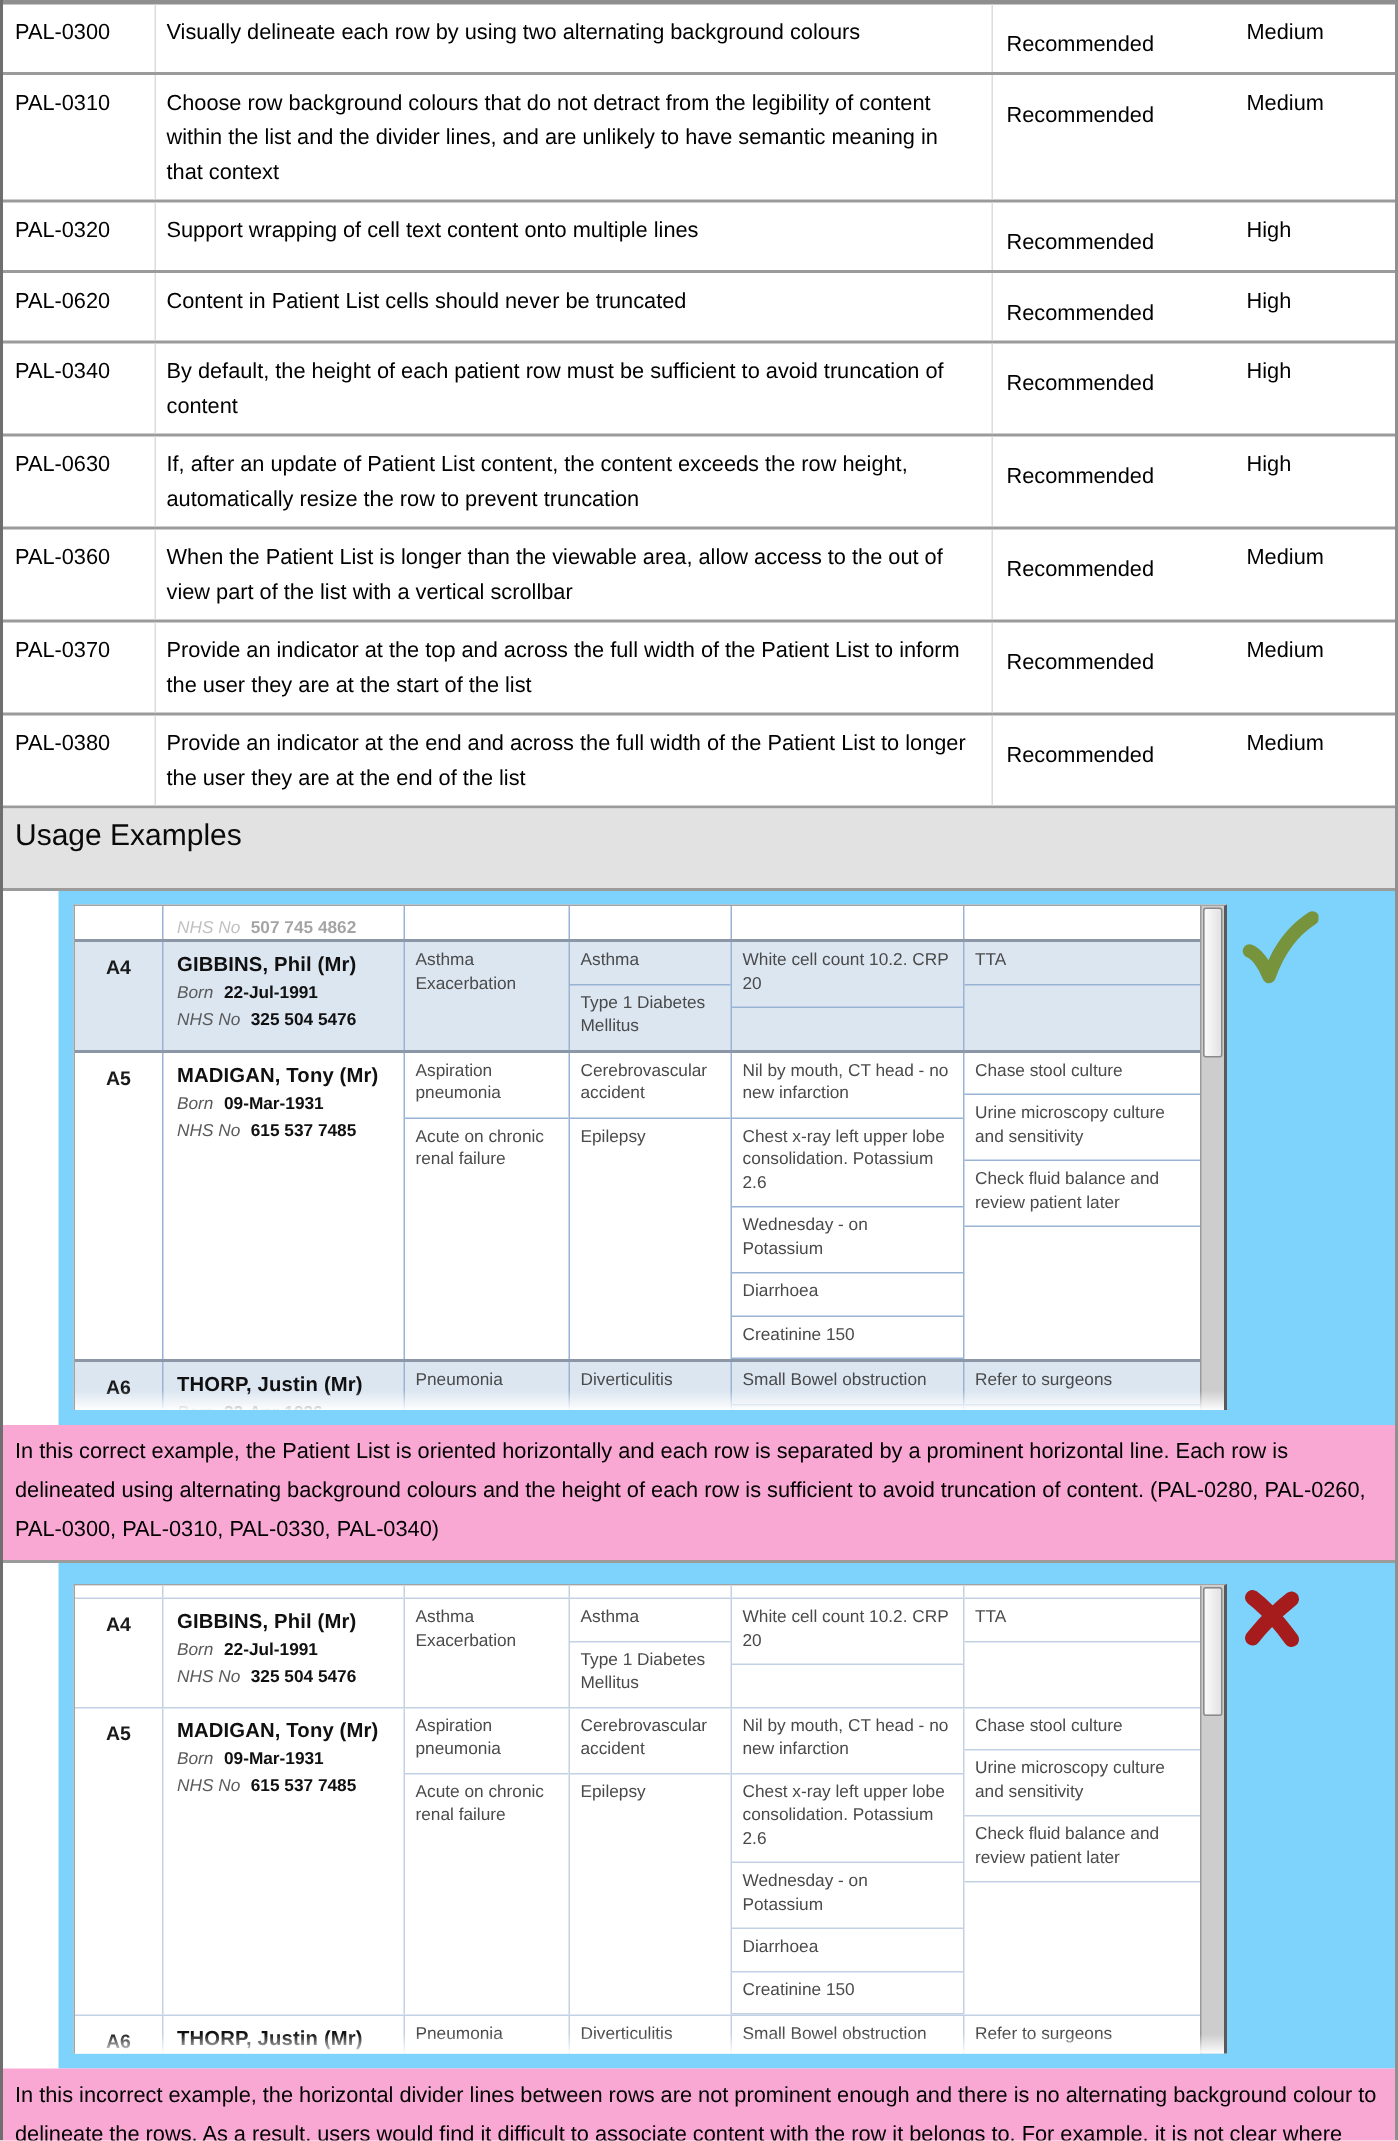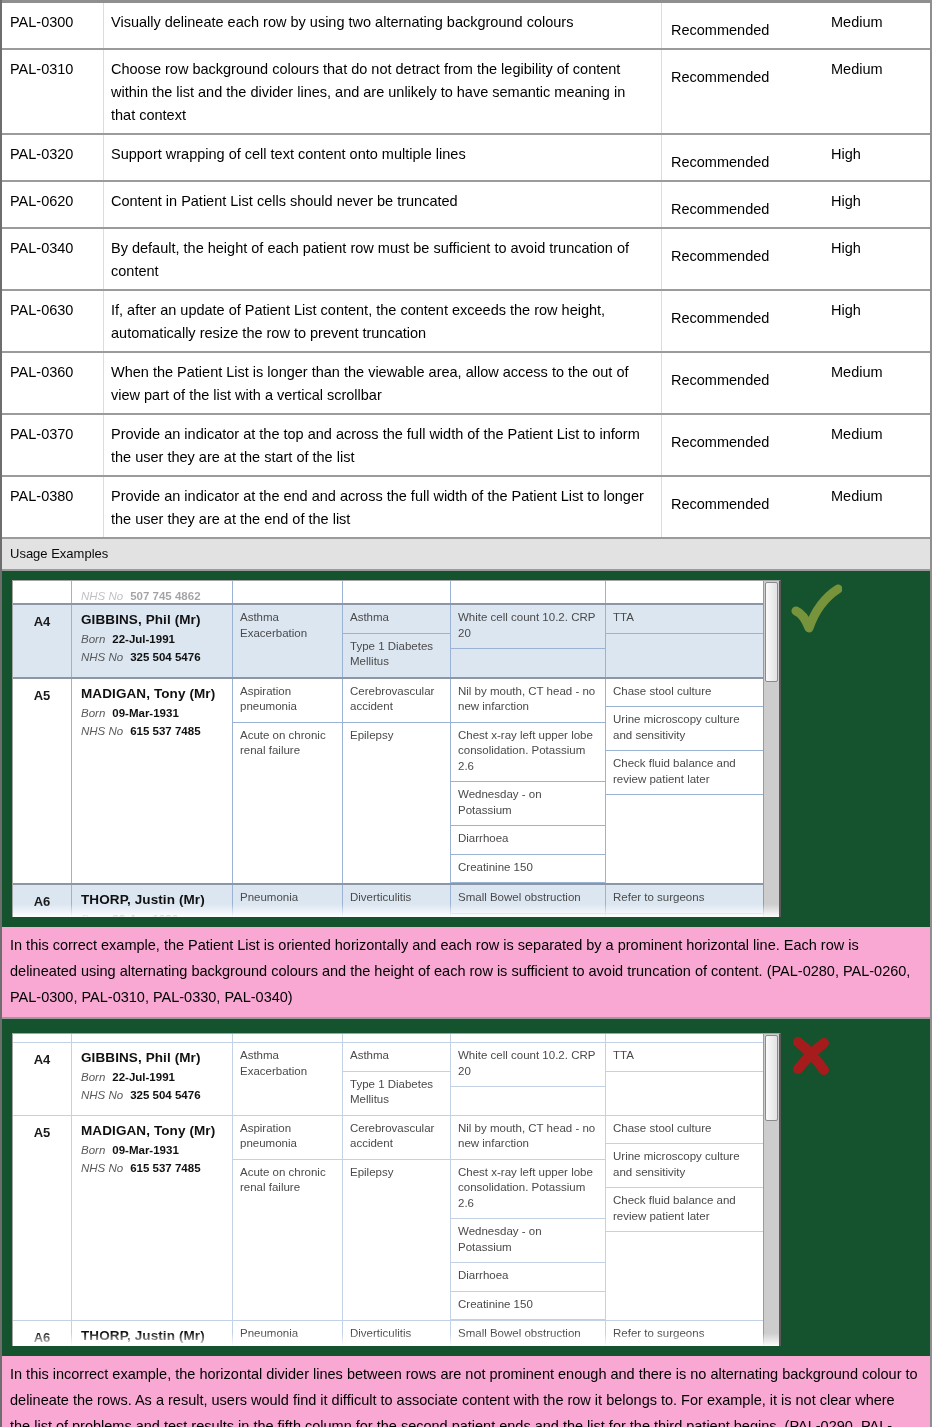--- a/index.html
+++ b/index.html
@@ -8,24 +8,24 @@
 
   
   .req-table{border-top:3px solid #8f8f8f;}
   .req-row{display:grid;grid-template-columns:102px 558px 162px auto;border-bottom:2px solid #9b9b9b;font-size:14.5px;line-height:23px;}
   .req-id{padding:8px 0 5px 8px;border-right:1px solid #dcdcdc;}
   .req-desc{padding:8px 12px 6px 7px;border-right:1px solid #dcdcdc;}
   .req-status{padding:16px 0 6px 9px;}
   .req-priority{padding:8px 0 6px 7px;}
 
   
-  .usage-bar{background:#e2e2e2;border-bottom:2px solid #9b9b9b;font-size:13px;padding:7px 0 8px 8px;color:#0a0a0a;}
-
-  
-  .ex-section{padding:9px 0 10px 10px;display:flex;align-items:flex-start;background:#14532d;}
+  .usage-bar{background:#e2e2e2;border-bottom:2px solid #9b9b9b;font-size:20px;padding:7px 0 23px 8px;color:#0a0a0a;}
+
+  
+  .ex-section{padding:9px 0 10px 10px;display:flex;align-items:flex-start;background:#7dd3fc;margin-left:37px;}
   .ex-section.ex2{padding-top:14px;}
   .shot{position:relative;width:769px;box-sizing:border-box;border:1px solid #a3a3a3;border-right:2px solid #5a5a5a;border-bottom:none;overflow:hidden;background:#fff;flex:0 0 auto;}
   .shot.correct{height:337px;}
   .shot.incorrect{height:313px;}
   .plist{margin-right:16px;}
   .p-row{display:grid;grid-template-columns:58px 161px 110px 108px 155px auto;background:#fff;}
   .correct .p-row.shaded{background:#dce6f1;}
   .correct .p-row + .p-row{border-top:2px solid #8b97a6;}
   .incorrect .p-row + .p-row{border-top:1px solid #c3d1e4;}
   .pcell{min-width:0;}

